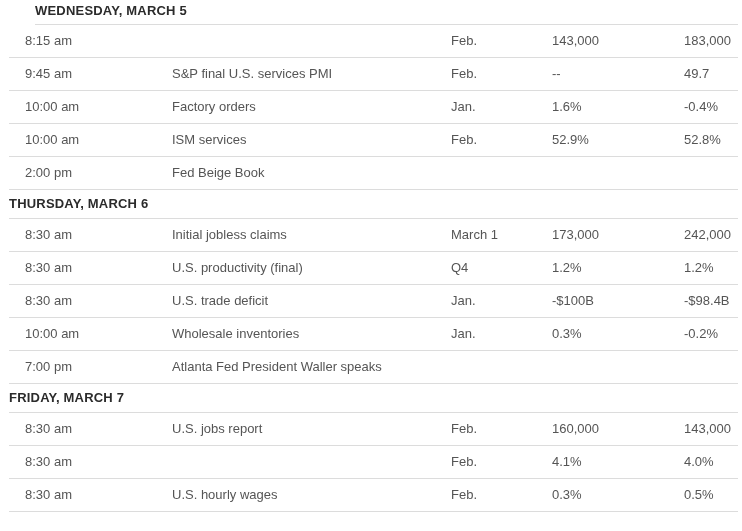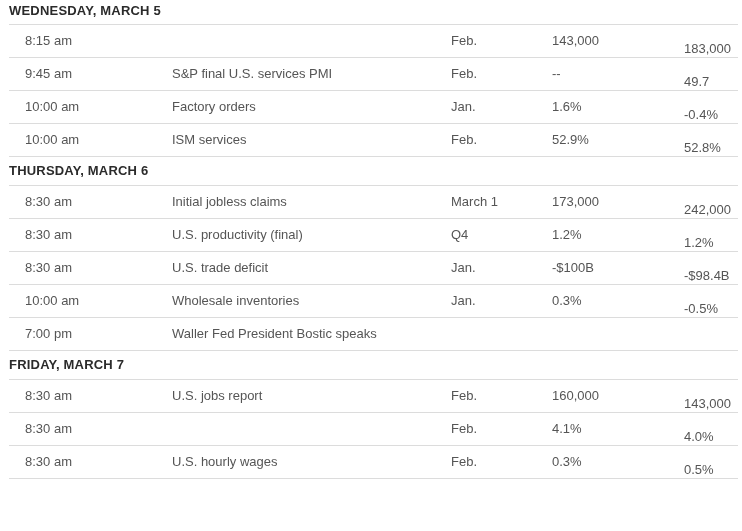--- a/index.html
+++ b/index.html
@@ -22,39 +22,40 @@
     border-bottom: 1px solid var(--divider, #dcdcdc);
     font-size: 13px;
     font-weight: bold;
     letter-spacing: 0.2px;
     color: var(--header-text, #2b2b2b);
     white-space: nowrap;
   }
   .section:first-child .section-header {
     height: 24px;
     line-height: 22px;
+    margin-left: 26px;
   }
   .row {
     position: relative;
     height: 32px;
     border-bottom: 1px solid var(--divider, #dcdcdc);
     font-size: 13px;
     color: var(--body-text, #555555);
   }
   .cell {
     position: absolute;
     top: 0;
     line-height: 32px;
     white-space: nowrap;
   }
   .cell.time     { left: 16px; }
   .cell.report   { left: 163px; }
   .cell.period   { left: 426px; margin-left: 16px; }
   .cell.forecast { left: 543px; }
-  .cell.previous { left: 675px; margin-top: 8px; }
+  .cell.previous { left: 675px; }
 </style>
 </head>
 <body>
 
 <div class="calendar">
   <section class="section">
     <div class="section-header">WEDNESDAY, MARCH 5</div>
     <div class="rows">
   <div class="row">
     <span class="cell time">8:15 am</span>
@@ -80,20 +81,27 @@
   </div>
 
   <div class="row">
     <span class="cell time">10:00 am</span>
     <span class="cell report">ISM services</span>
     <span class="cell period">Feb.</span>
     <span class="cell forecast">52.9%</span>
     <span class="cell previous">52.8%</span>
   </div>
 
+  <div class="row">
+    <span class="cell time">2:00 pm</span>
+    <span class="cell report">Fed Beige Book</span>
+    <span class="cell period"></span>
+    <span class="cell forecast"></span>
+    <span class="cell previous"></span>
+  </div>
 </div>
   </section>
 
   <section class="section">
     <div class="section-header">THURSDAY, MARCH 6</div>
     <div class="rows">
   <div class="row">
     <span class="cell time">8:30 am</span>
     <span class="cell report">Initial jobless claims</span>
     <span class="cell period">March 1</span>
@@ -115,27 +123,27 @@
     <span class="cell period">Jan.</span>
     <span class="cell forecast">-$100B</span>
     <span class="cell previous">-$98.4B</span>
   </div>
 
   <div class="row">
     <span class="cell time">10:00 am</span>
     <span class="cell report">Wholesale inventories</span>
     <span class="cell period">Jan.</span>
     <span class="cell forecast">0.3%</span>
-    <span class="cell previous">-0.5%</span>
+    <span class="cell previous">-0.2%</span>
   </div>
 
 
   <div class="row">
     <span class="cell time">7:00 pm</span>
-    <span class="cell report">Waller Fed President Bostic speaks</span>
+    <span class="cell report">Atlanta Fed President Waller speaks</span>
     <span class="cell period"></span>
     <span class="cell forecast"></span>
     <span class="cell previous"></span>
   </div>
 </div>
   </section>
 
   <section class="section">
     <div class="section-header">FRIDAY, MARCH 7</div>
     <div class="rows">

